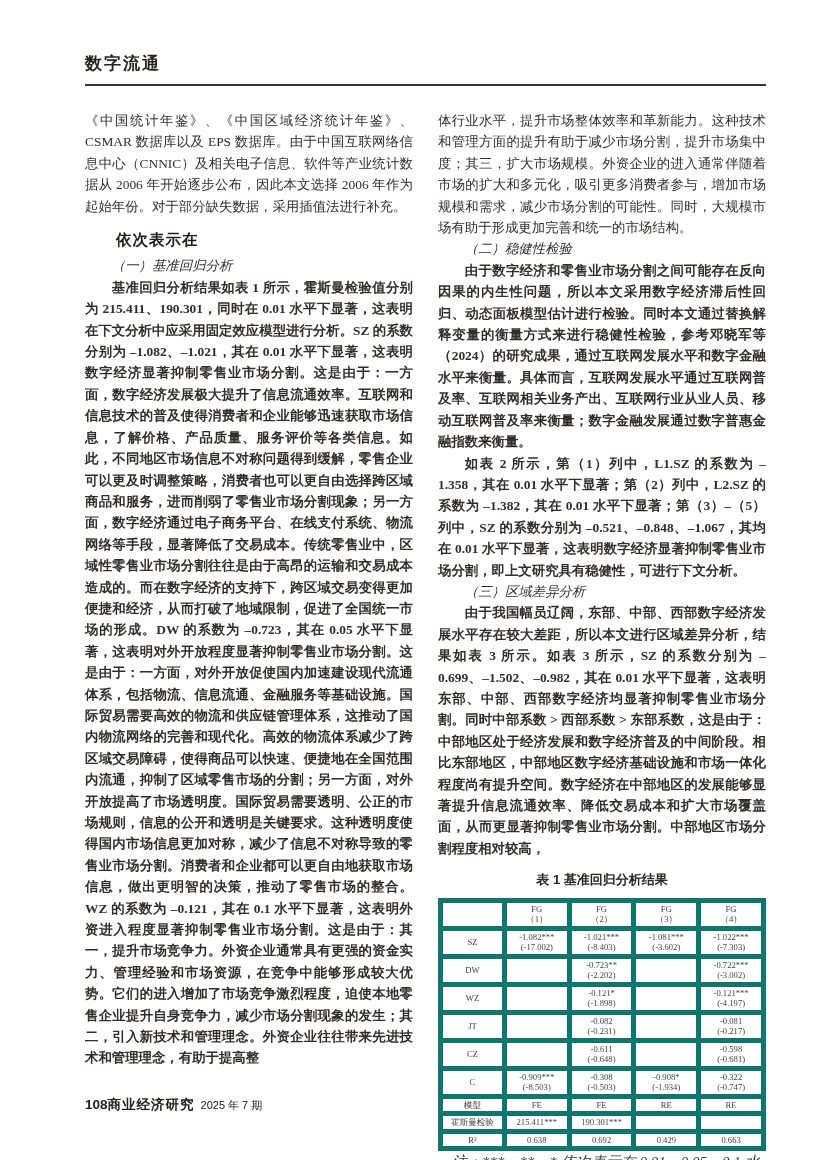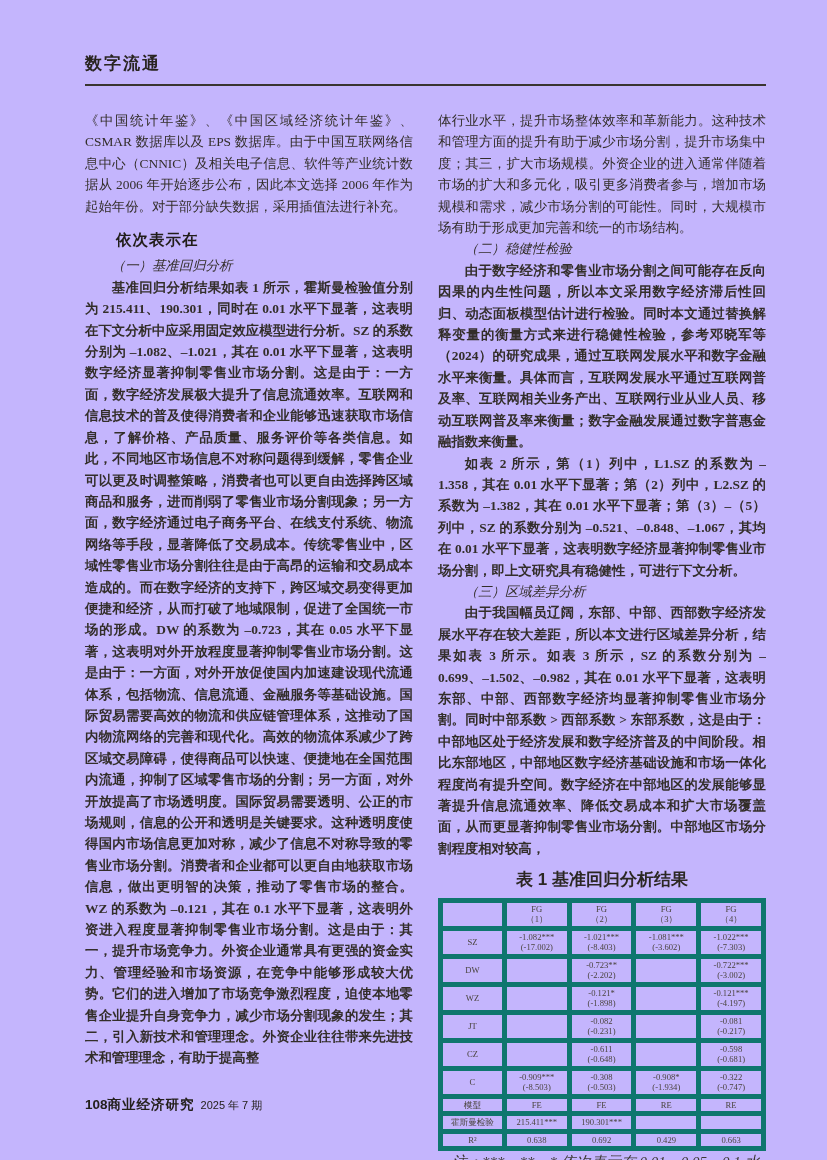--- a/index.html
+++ b/index.html
@@ -1,18 +1,18 @@
 <!DOCTYPE html>
 <html><head>
 <meta charset="utf-8">
 <style>
   html,body { margin:0; padding:0; background:#e8e8e8; }
   .page {
     position:relative; width:827px; height:1160px; margin:0 auto;
-    background:#c4b5fd; overflow:hidden;
+    background:#ffffff; overflow:hidden;
     font-family:"Liberation Serif","DejaVu Serif",serif;
     color:#332e2a;
   }
   .content { position:absolute; left:85px; top:52px; width:681px; }
 
   .masthead { border-bottom:2px solid #3a3530; padding-bottom:9px; }
   .masthead h1 {
     margin:0; font-family:"Liberation Sans","DejaVu Sans",sans-serif;
     font-size:17px; font-weight:bold; letter-spacing:2px; color:#292420;
   }
@@ -27,21 +27,21 @@
   h2.sec {
     font-family:"Liberation Sans","DejaVu Sans",sans-serif;
     font-size:15.5px; font-weight:bold; color:#211d19;
     margin:12px 0 5px; text-indent:2em; letter-spacing:1px;
   }
   .sub { text-indent:2em; font-style:italic; }
 
   .tablewrap { margin-top:10px; }
   .tbl-title {
     text-align:center; font-family:"Liberation Sans","DejaVu Sans",sans-serif;
-    font-weight:bold; font-size:17px; color:#2b2723; margin-bottom:7px;
+    font-weight:bold; font-size:13px; color:#2b2723; margin-bottom:7px;
   }
   table.grid {
     width:100%; border-collapse:collapse; table-layout:fixed;
     font-size:8.6px; line-height:10.5px; text-align:center; color:#4a443e;
   }
   table.grid td { border:5px solid #0f766e; padding:1px 2px; }
   table.grid td.lab { width:17%; }
   .tbl-note {
     margin-top:5px; padding:0 6px 0 14px;
     font-size:15px; line-height:13.5px; font-style:italic; color:#3d3833;

